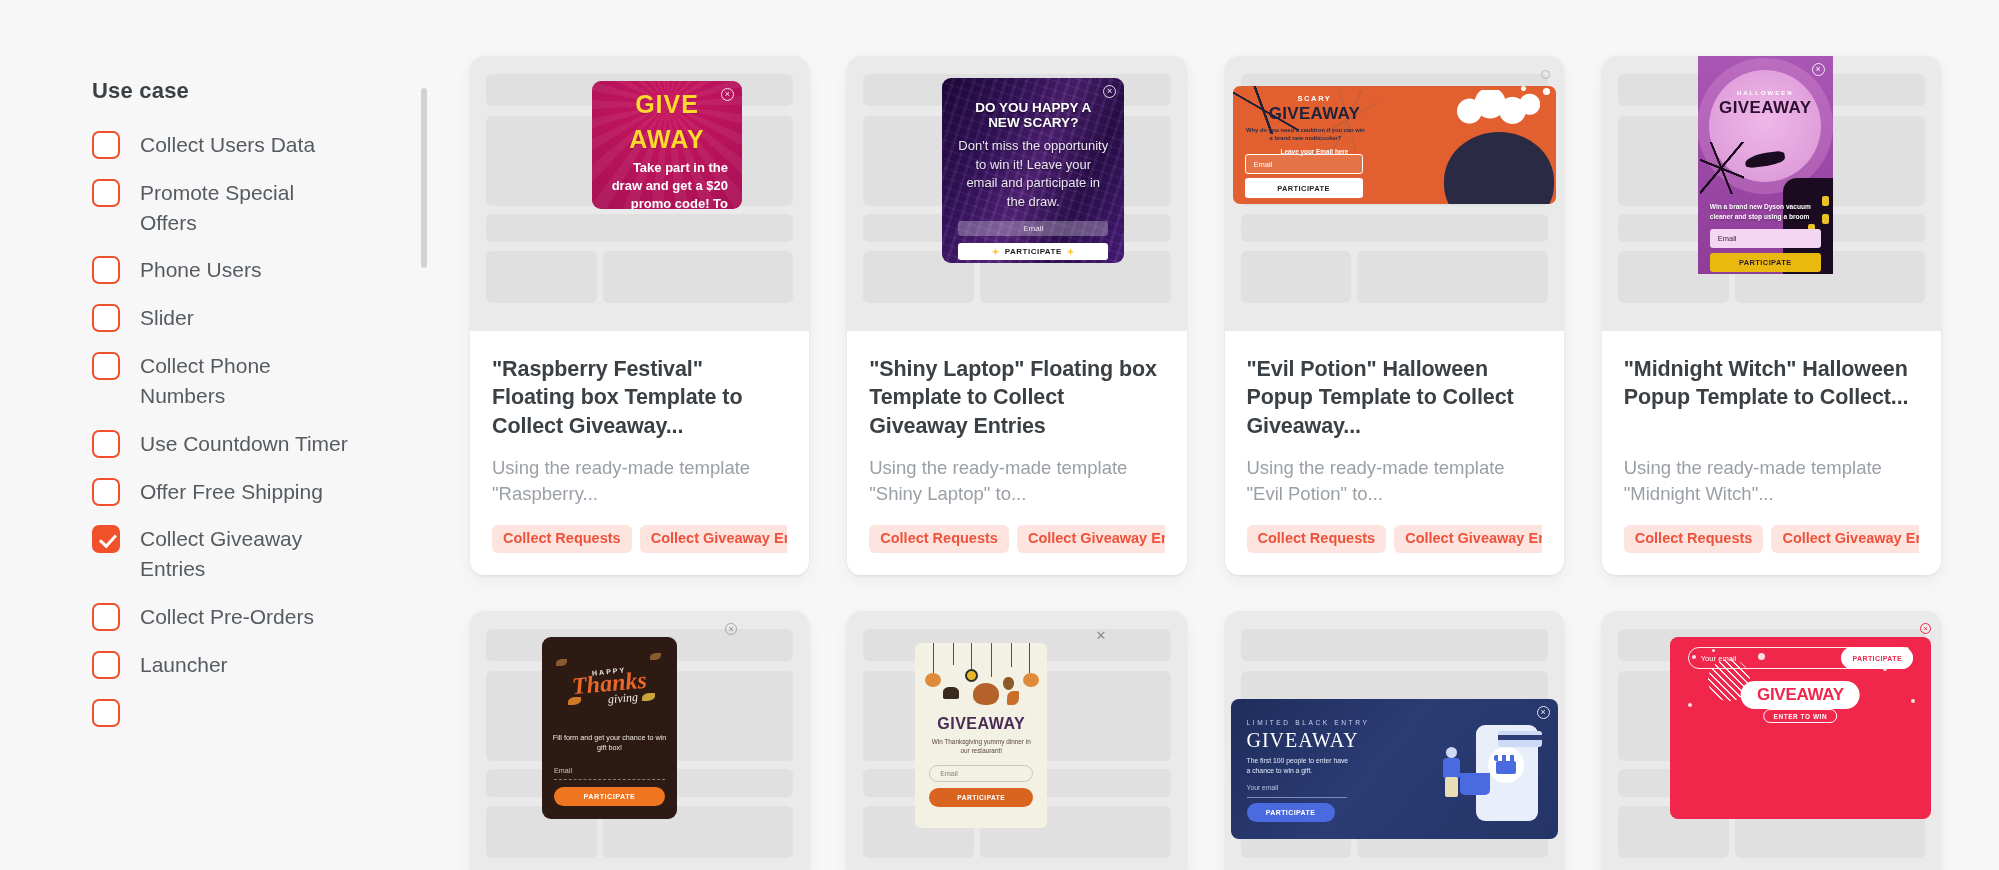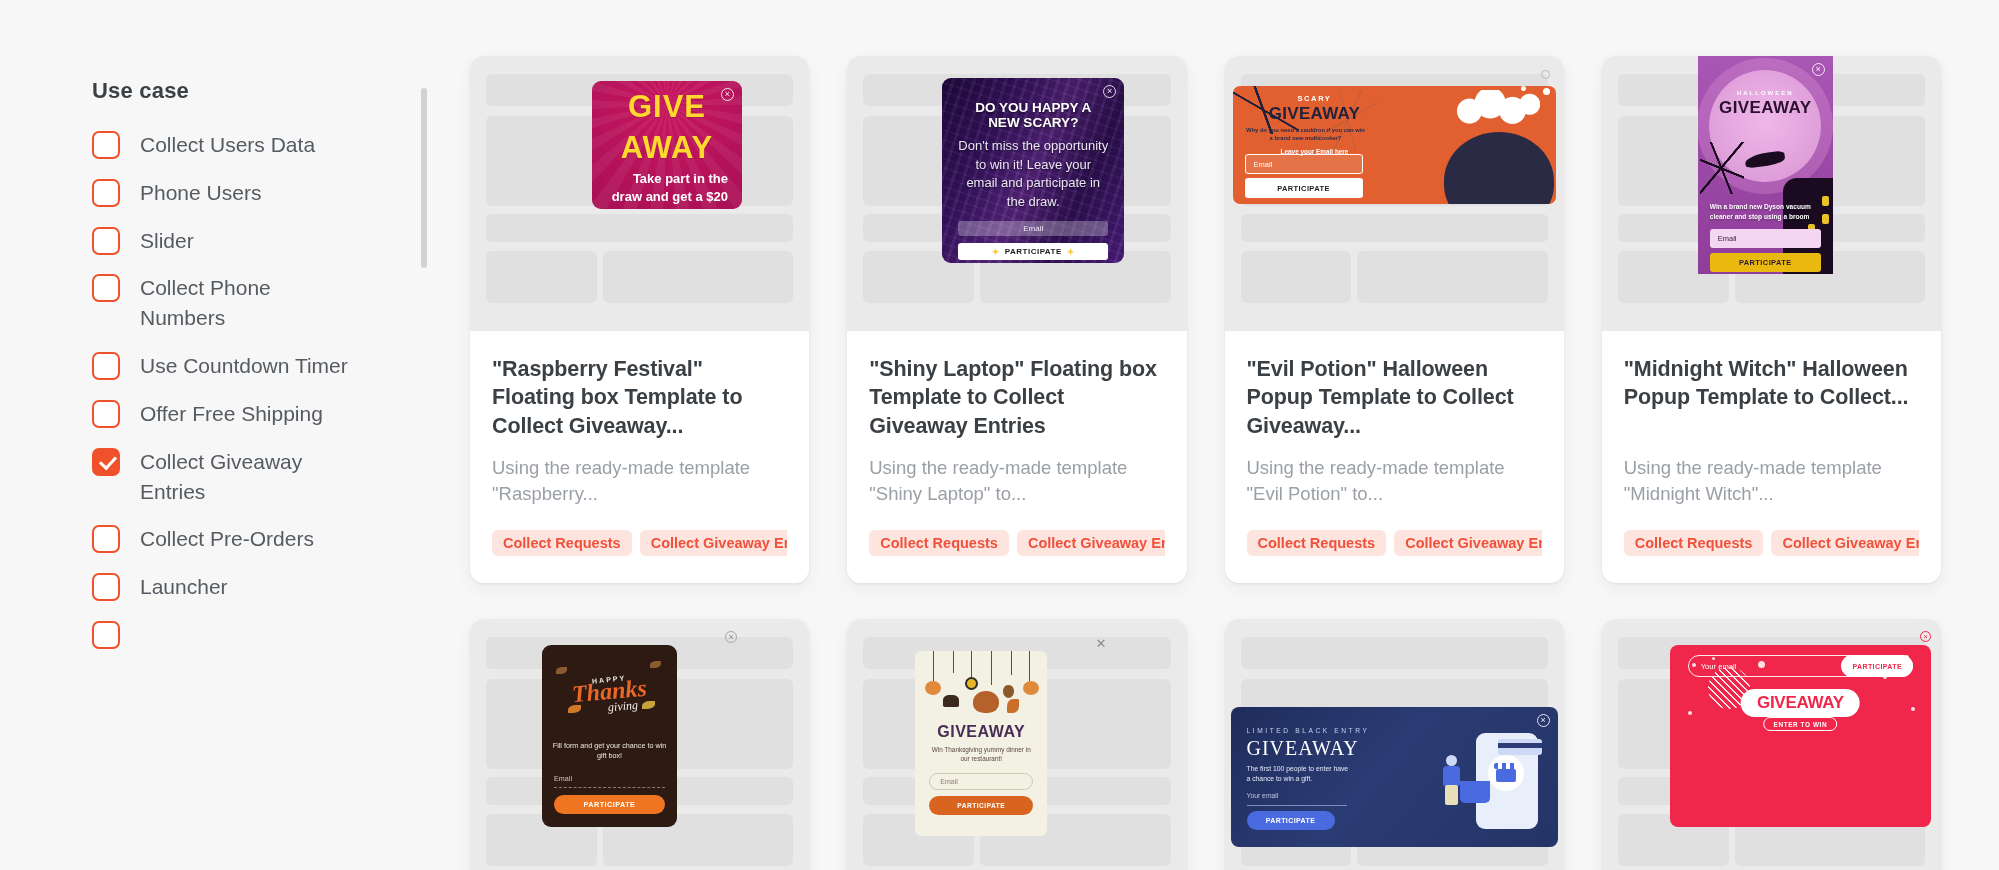--- a/index.html
+++ b/index.html
@@ -100,21 +100,21 @@
   
   .p1{
     left:122px; top:25px; width:150px; height:128px;
     border-radius:9px;
     background:
       repeating-conic-gradient(from 0deg at 50% 18%, rgba(255,255,255,.055) 0deg 7deg, rgba(0,0,0,0) 7deg 14deg),
       radial-gradient(circle at 50% 20%, #c8165f 0%, #b5125a 60%, #a81054 100%);
   }
   .p1 .t{
     text-align:center; color:#ffd92e; font-weight:bold;
-    font-size:31px; line-height:.92; letter-spacing:1px;
+    font-size:25px; line-height:.92; letter-spacing:1px;
     margin-top:12px; text-shadow:0 1px 1px rgba(0,0,0,.15);
   }
   .p1 .d{
     color:#fff; font-size:13px; line-height:1.38; text-align:right;
     padding:8px 14px 0; font-weight:700;
   }
   .p1 .fld{
     margin:4px 9px 0; height:15px; background:#fff; border-radius:2px;
     font-size:8px; color:#4a4a4a; display:flex; align-items:center;
     padding-left:7px;
@@ -406,38 +406,42 @@
   
   .cbody{ padding:24px 22px 22px; }
   .ctitle{
     font-size:21.5px; line-height:1.32; font-weight:bold; color:#3b4045;
     letter-spacing:-.1px; min-height:86px;
   }
   .cdesc{
     margin-top:14px; font-size:18.5px; line-height:1.42; color:#9aa0a6;
     height:54px; overflow:hidden;
   }
-  .tags{ margin-top:16px; display:flex; gap:8px; overflow:hidden; height:36px;align-items:center; }
+  .tags{ margin-top:16px; display:flex; gap:8px; overflow:hidden; height:28px; }
   .tag{
     background:#fde4df; color:#f0513a; font-size:14.5px; font-weight:bold;
     padding:5px 11px; border-radius:6px; white-space:nowrap; flex:0 0 auto;
   }
 </style>
 </head>
 <body>
 
 <div class="page">
 
   <aside class="sidebar">
     <div class="sidebar-title">Use case</div>
 
     <ul class="filter-list">
       <li class="filter-item">
         <span class="cbox"></span>
         <span class="filter-label">Collect Users Data</span>
+      </li>
+      <li class="filter-item">
+        <span class="cbox"></span>
+        <span class="filter-label">Promote Special Offers</span>
       </li>
       <li class="filter-item">
         <span class="cbox"></span>
         <span class="filter-label">Phone Users</span>
       </li>
       <li class="filter-item">
         <span class="cbox"></span>
         <span class="filter-label">Slider</span>
       </li>
       <li class="filter-item">

